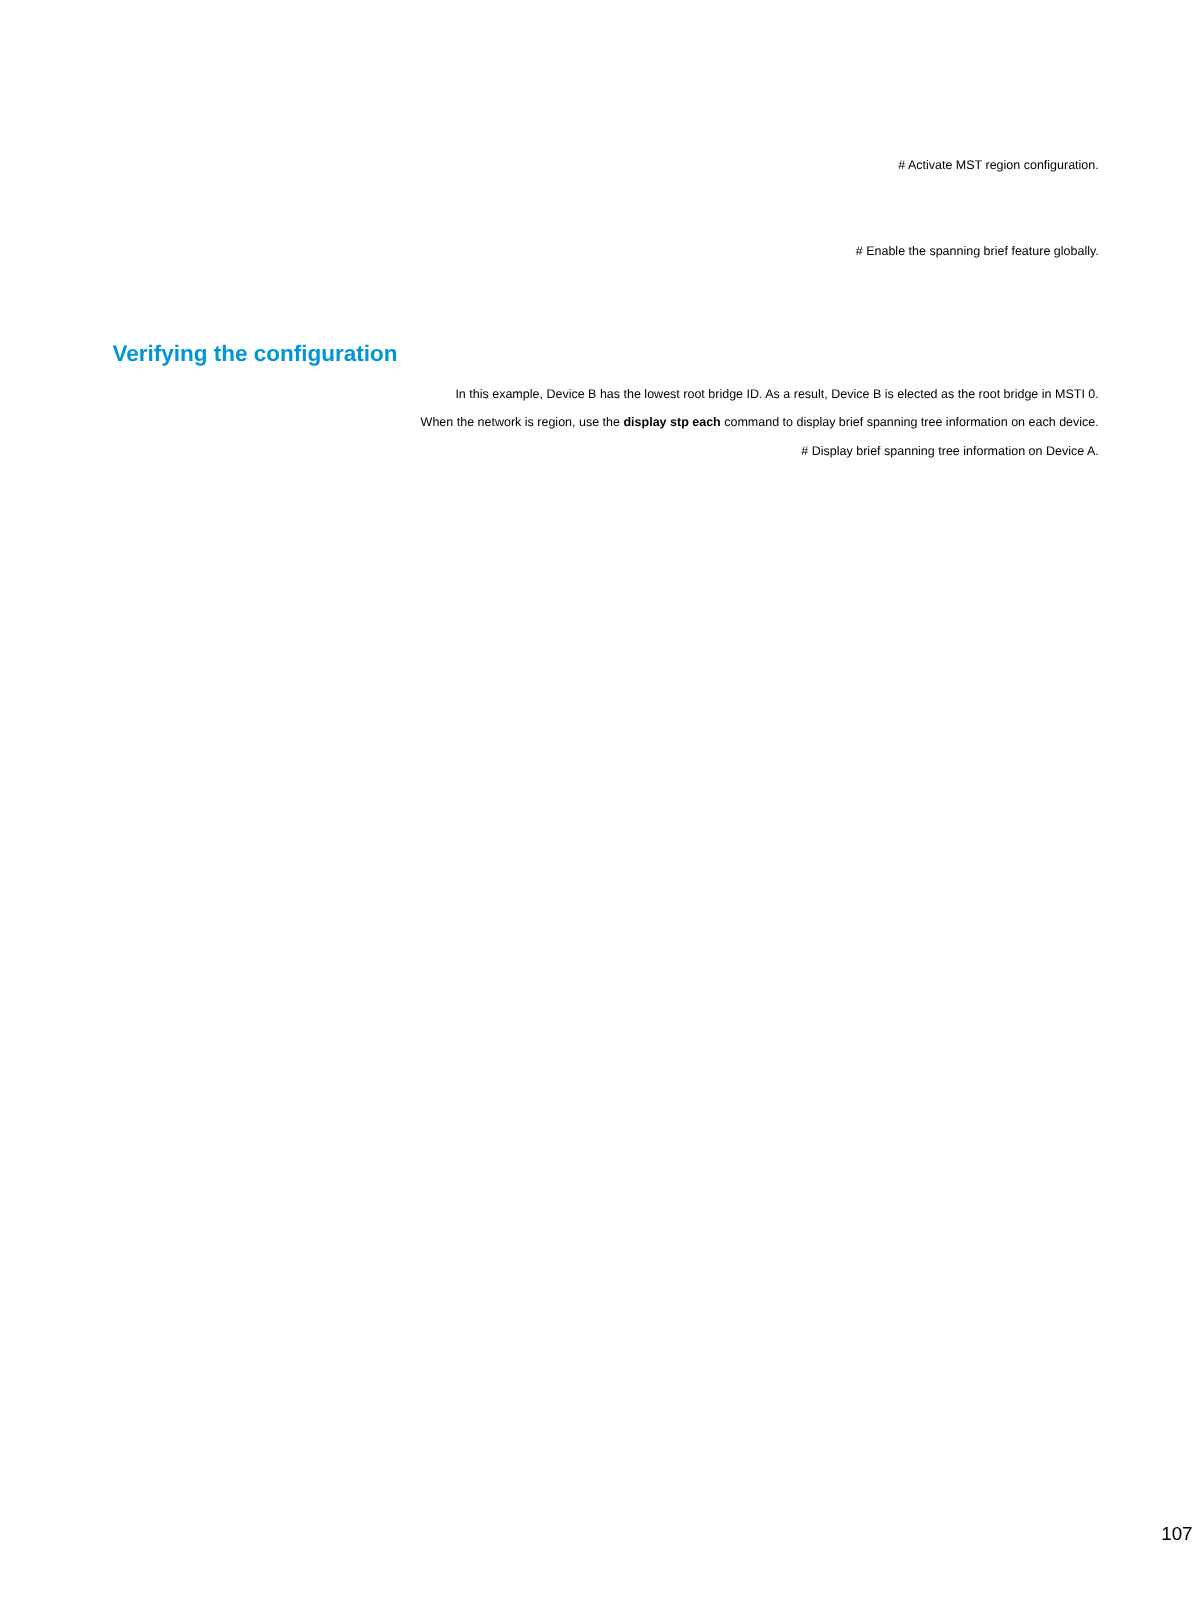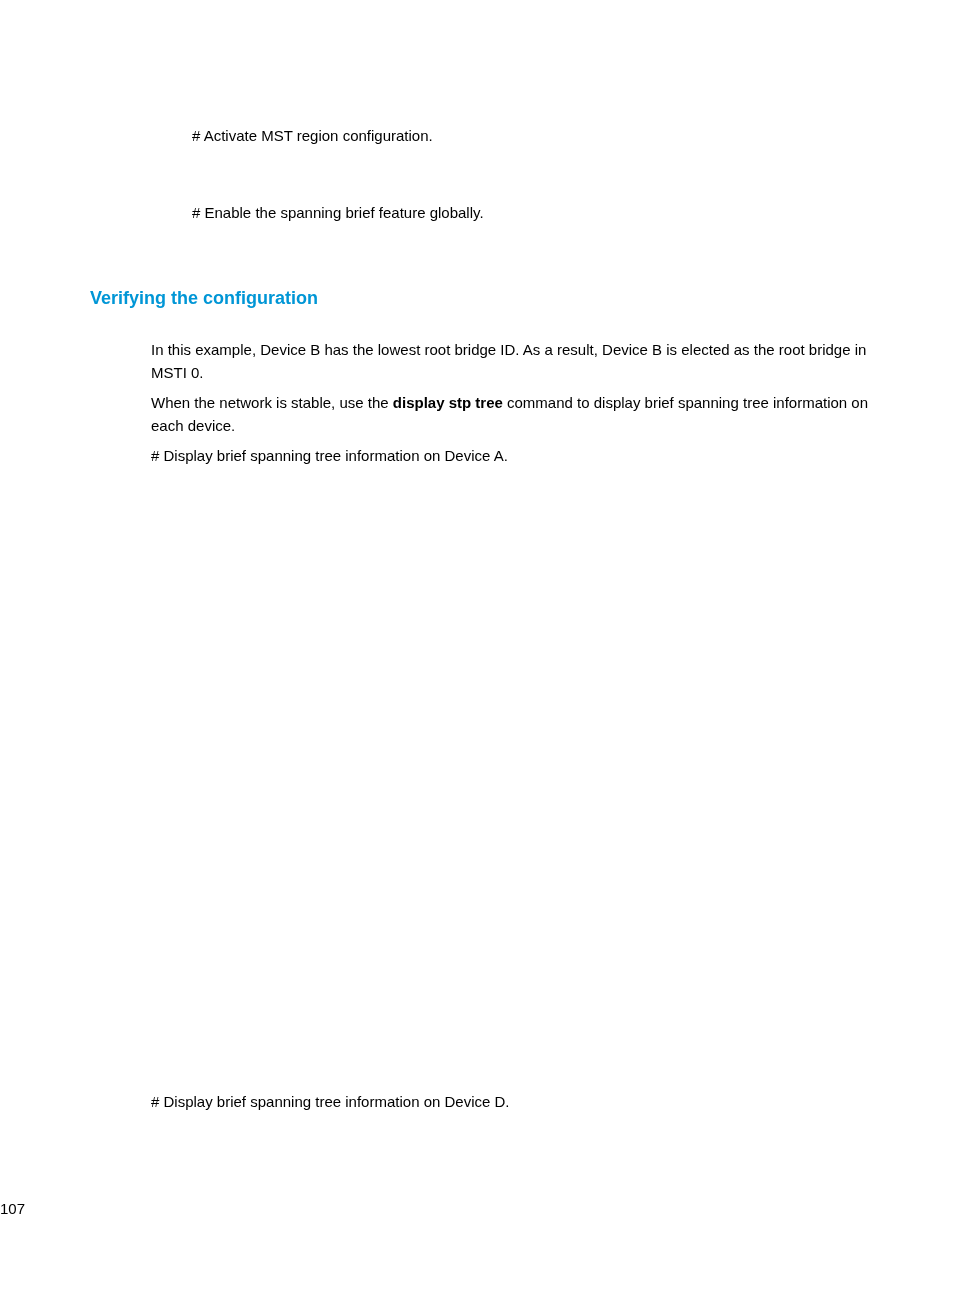--- a/index.html
+++ b/index.html
@@ -15,73 +15,73 @@
       position: relative;
       color: #000000;
     }
     .content {
       position: absolute;
       left: 90px;
       right: 75px;
       top: 125px;
     }
     .body-para {
-      font-size: 15px;
+      font-size: 10px;
       line-height: 1.5;
       margin-bottom: 8px;
+      text-align: right;
     }
     .indented {
       margin-left: 102px;
     }
     .indented-less {
       margin-left: 61px;
     }
     .section-heading {
       color: #0096d6;
       font-size: 18px;
       font-weight: bold;
       margin-top: 28px;
-      margin-bottom: 30px;
+      margin-bottom: 14px;
     }
     .gap-medium {
       height: 46px;
     }
     .gap-large-a {
       height: 230px;
     }
     .gap-large-b {
       height: 205px;
     }
     .gap-large-c {
       height: 180px;
     }
     .bold {
       font-weight: bold;
     }
     .page-number {
       position: absolute;
-      bottom: 79px;
+      bottom: 60px;
       width: 100%;
-      text-align: left;
+      text-align: right;
       font-size: 15px;
     }
   </style>
 </head>
 <body>
 
 <div class="content">
   <p class="body-para indented"># Activate MST region configuration.</p>
   <div class="gap-medium"></div>
   <p class="body-para indented"># Enable the spanning brief feature globally.</p>
   <div style="height:28px"></div>
   <h2 class="section-heading">Verifying the configuration</h2>
   <p class="body-para indented-less">In this example, Device B has the lowest root bridge ID. As a result, Device B is elected as the root bridge in MSTI 0.</p>
   <p class="body-para indented-less">
-    <span>When the network is stable, use the </span><span class="bold">display stp tree</span><span> command to display brief spanning tree information on each device.</span>
+    <span>When the network is region, use the </span><span class="bold">display stp each</span><span> command to display brief spanning tree information on each device.</span>
   </p>
   <p class="body-para indented-less"># Display brief spanning tree information on Device A.</p>
   <div class="gap-large-a"></div>
   <div class="gap-large-b"></div>
   <div class="gap-large-c"></div>
-  <p class="body-para indented-less"># Display brief spanning tree information on Device D.</p>
 </div>
 
 <div class="page-number">107</div>
 
 </body></html>

